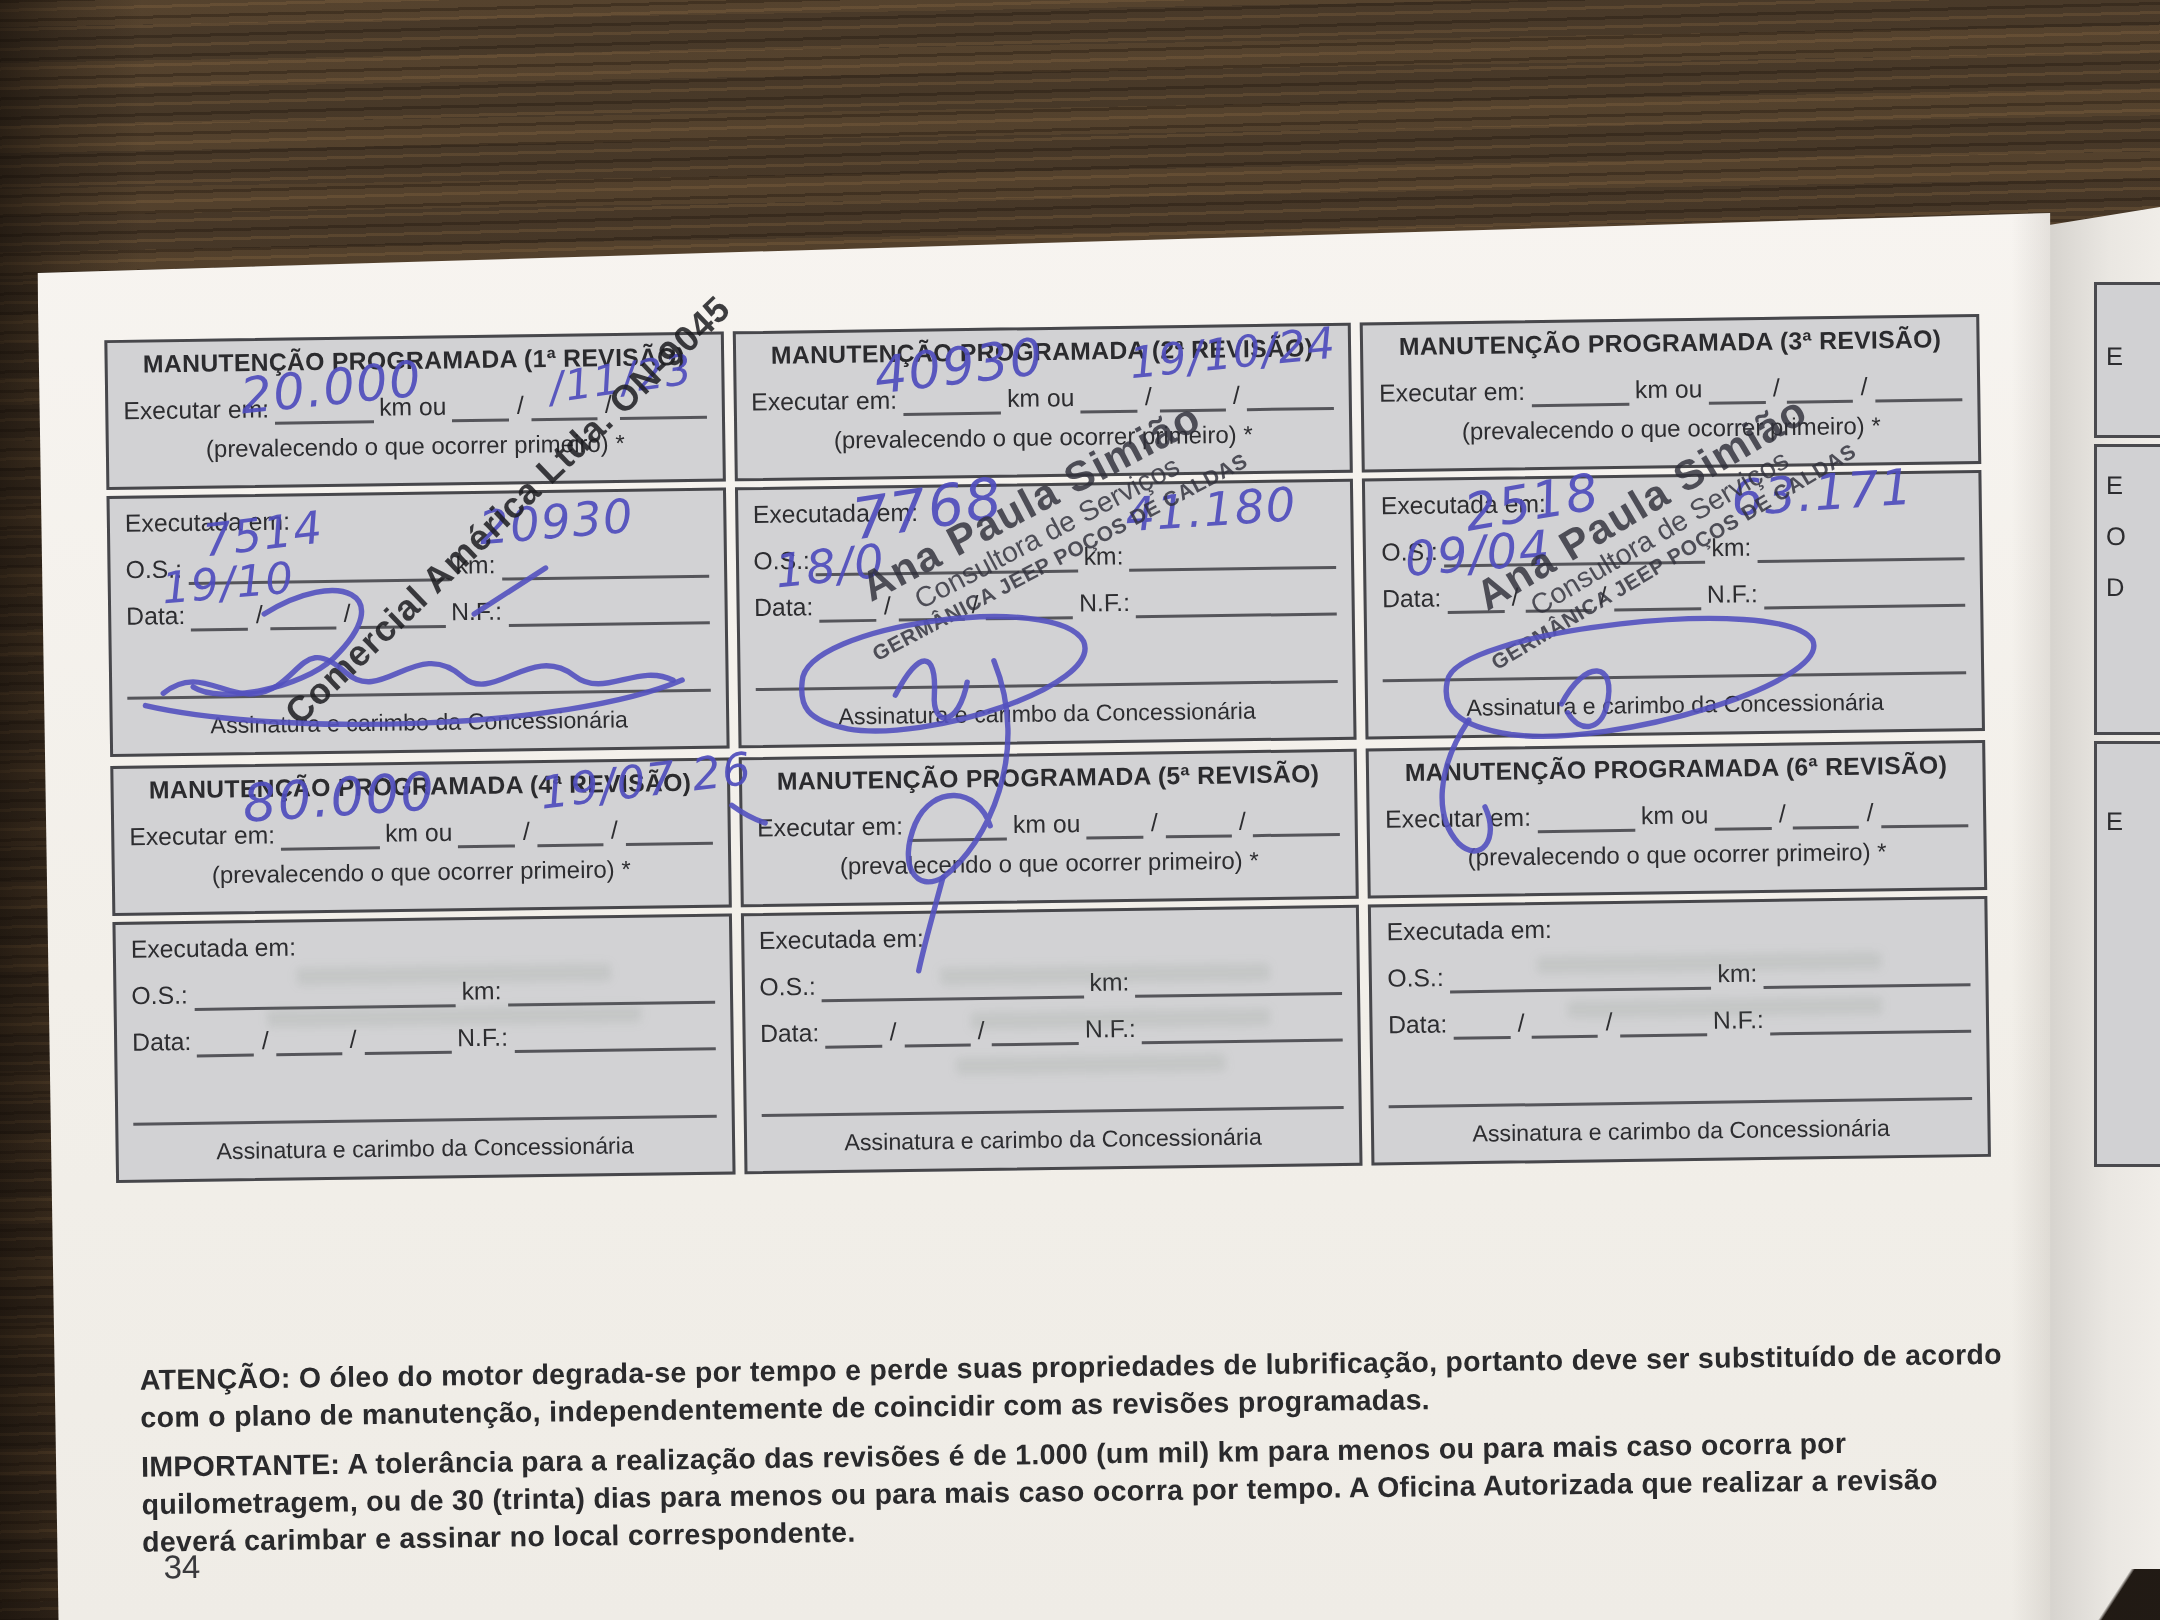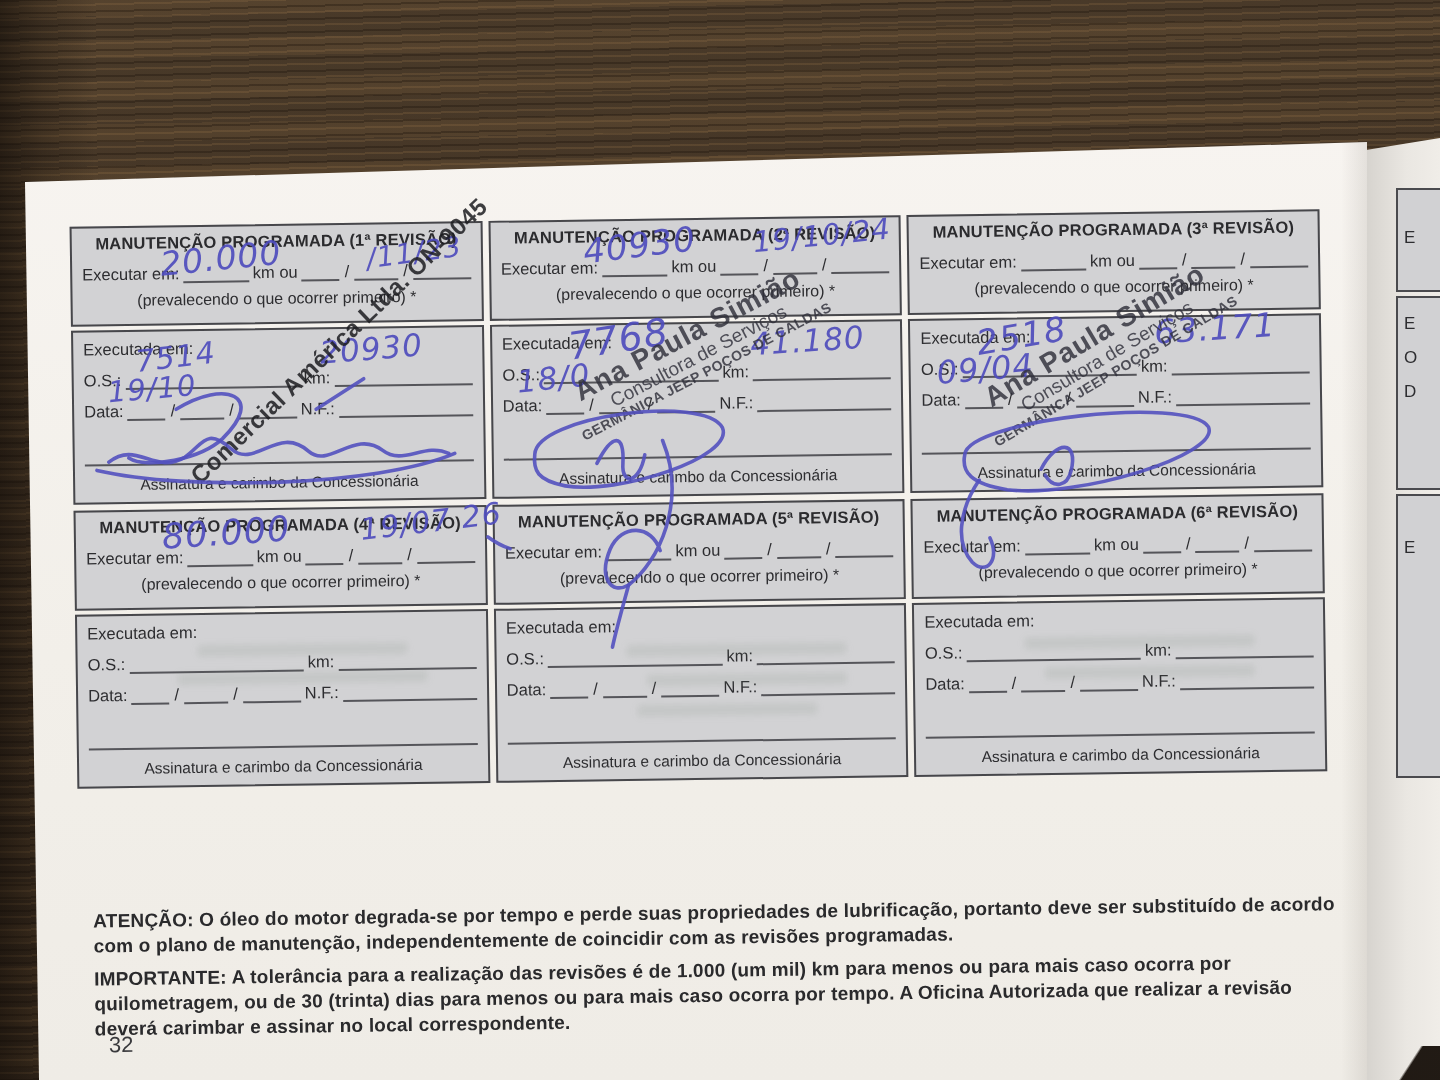--- a/index.html
+++ b/index.html
@@ -370,18 +370,18 @@
         <path d="M 948,326 C 952,292 1172,270 1192,302 C 1204,330 1060,372 990,362 C 954,356 944,344 948,326"></path>
         <path d="M 1024,342 C 1040,312 1062,314 1054,344 C 1050,360 1036,362 1028,348"></path>
         <path d="M 962,352 C 940,384 938,416 954,434 C 968,448 982,432 972,410"></path>
       </svg>
 
       <div class="footnotes">
         <p><strong>ATENÇÃO:</strong><span> O óleo do motor degrada-se por tempo e perde suas propriedades de lubrificação, portanto deve ser substituído de acordo com o plano de manutenção, independentemente de coincidir com as revisões programadas.</span></p>
         <p><strong>IMPORTANTE:</strong><span> A tolerância para a realização das revisões é de 1.000 (um mil) km para menos ou para mais caso ocorra por quilometragem, ou de 30 (trinta) dias para menos ou para mais caso ocorra por tempo. A Oficina Autorizada que realizar a revisão deverá carimbar e assinar no local correspondente.</span></p>
       </div>
 
-      <div class="page-number">32</div>
+      <div class="page-number">34</div>
     </div>
   </div>
 
   <div class="wood-corner"></div>
 </div>
 
 </body></html>

